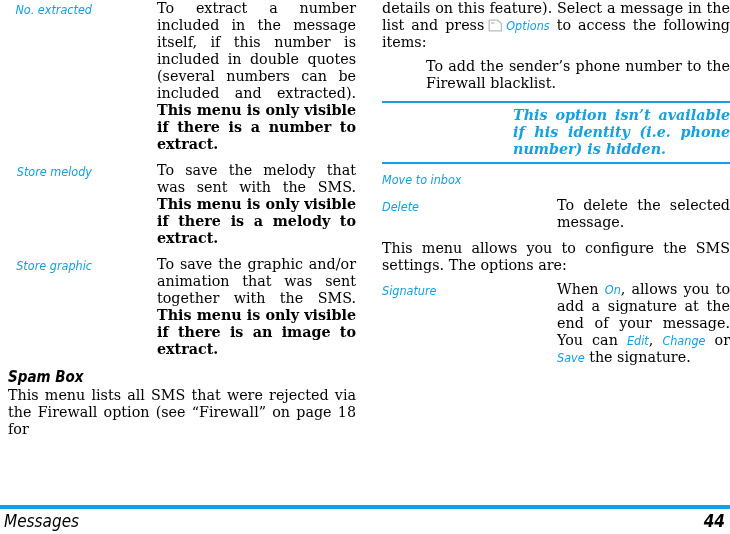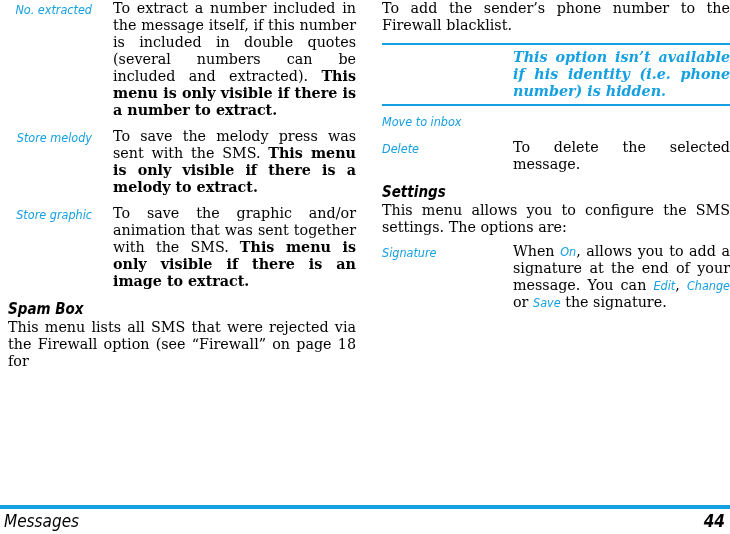--- a/index.html
+++ b/index.html
@@ -49,20 +49,21 @@
     text-align:left;
     margin-right:9px;
   }
   .desc{
     flex:1 1 auto;
     font-size:14.3px;
     line-height:17px;
     text-align:justify;
     text-justify:inter-word;
     hyphens:none;
+    margin-left:44px;
   }
   b.strong{font-weight:bold;}
   i.bluei{
     color:#15A0E1;
     font-family:"DejaVu Sans","Liberation Sans",sans-serif;
     font-style:italic;
     font-size:12.5px;
     font-stretch:condensed;
   }
 
@@ -155,37 +156,41 @@
 
     <div class="deflist">
 
       <div class="defrow">
         <div class="term">No. extracted</div>
         <div class="desc"><span>To extract a number included in the message itself, if this number is included in double quotes (several numbers can be included and extracted). </span><b class="strong">This menu is only visible if there is a number to extract.</b></div>
       </div>
 
       <div class="defrow">
         <div class="term">Store melody</div>
-        <div class="desc"><span>To save the melody press was sent with the SMS. </span><b class="strong">This menu is only visible if there is a melody to extract.</b></div>
+        <div class="desc"><span>To save the melody that was sent with the SMS. </span><b class="strong">This menu is only visible if there is a melody to extract.</b></div>
       </div>
 
       <div class="defrow">
         <div class="term">Store graphic</div>
         <div class="desc"><span>To save the graphic and/or animation that was sent together with the SMS. </span><b class="strong">This menu is only visible if there is an image to extract.</b></div>
       </div>
 
     </div>
 
     <div class="heading">Spam Box</div>
     <div class="para">This menu lists all SMS that were rejected via the Firewall option (see “Firewall” on page 18 for</div>
 
   </div>
 
   <div class="col col-right">
 
+    <div class="intro"><span>details on this feature). Select a message in the list and press</span><span class="softkey"><svg width="15" height="13" viewBox="0 0 15 13" xmlns="http://www.w3.org/2000/svg">
+            <path d="M1.2 1.2 H9.6 L13.4 4.6 V11.8 H1.2 Z" fill="none" stroke="#b9bcbf" stroke-width="1.3"></path>
+            <path d="M3.0 4.0 H6.6" stroke="#b9bcbf" stroke-width="1.3"></path>
+          </svg></span><i class="bluei">Options</i> <span>to access the following items:</span></div>
 
     <div class="deflist">
 
       <div class="defrow">
         <div class="desc">To add the sender’s phone number to the Firewall blacklist.</div>
       </div>
 
       <div class="note">
         <div class="noterow">
           <div class="notespacer"></div>
@@ -197,21 +202,20 @@
         <div class="term">Move to inbox</div>
       </div>
 
       <div class="defrow">
         <div class="term">Delete</div>
         <div class="desc">To delete the selected message.</div>
       </div>
 
     </div>
 
-    <div class="heading">Settings</div>
     <div class="para">This menu allows you to configure the SMS settings. The options are:</div>
 
     <div class="deflist" style="margin-top:7px;">
 
 
       <div class="defrow">
         <div class="term">Signature</div>
         <div class="desc"><span>When </span><i class="bluei">On</i><span>, allows you to add a signature at the end of your message. You can </span><i class="bluei">Edit</i><span>, </span><i class="bluei">Change</i><span> or </span><i class="bluei">Save</i><span> the signature.</span></div>
       </div>
 

